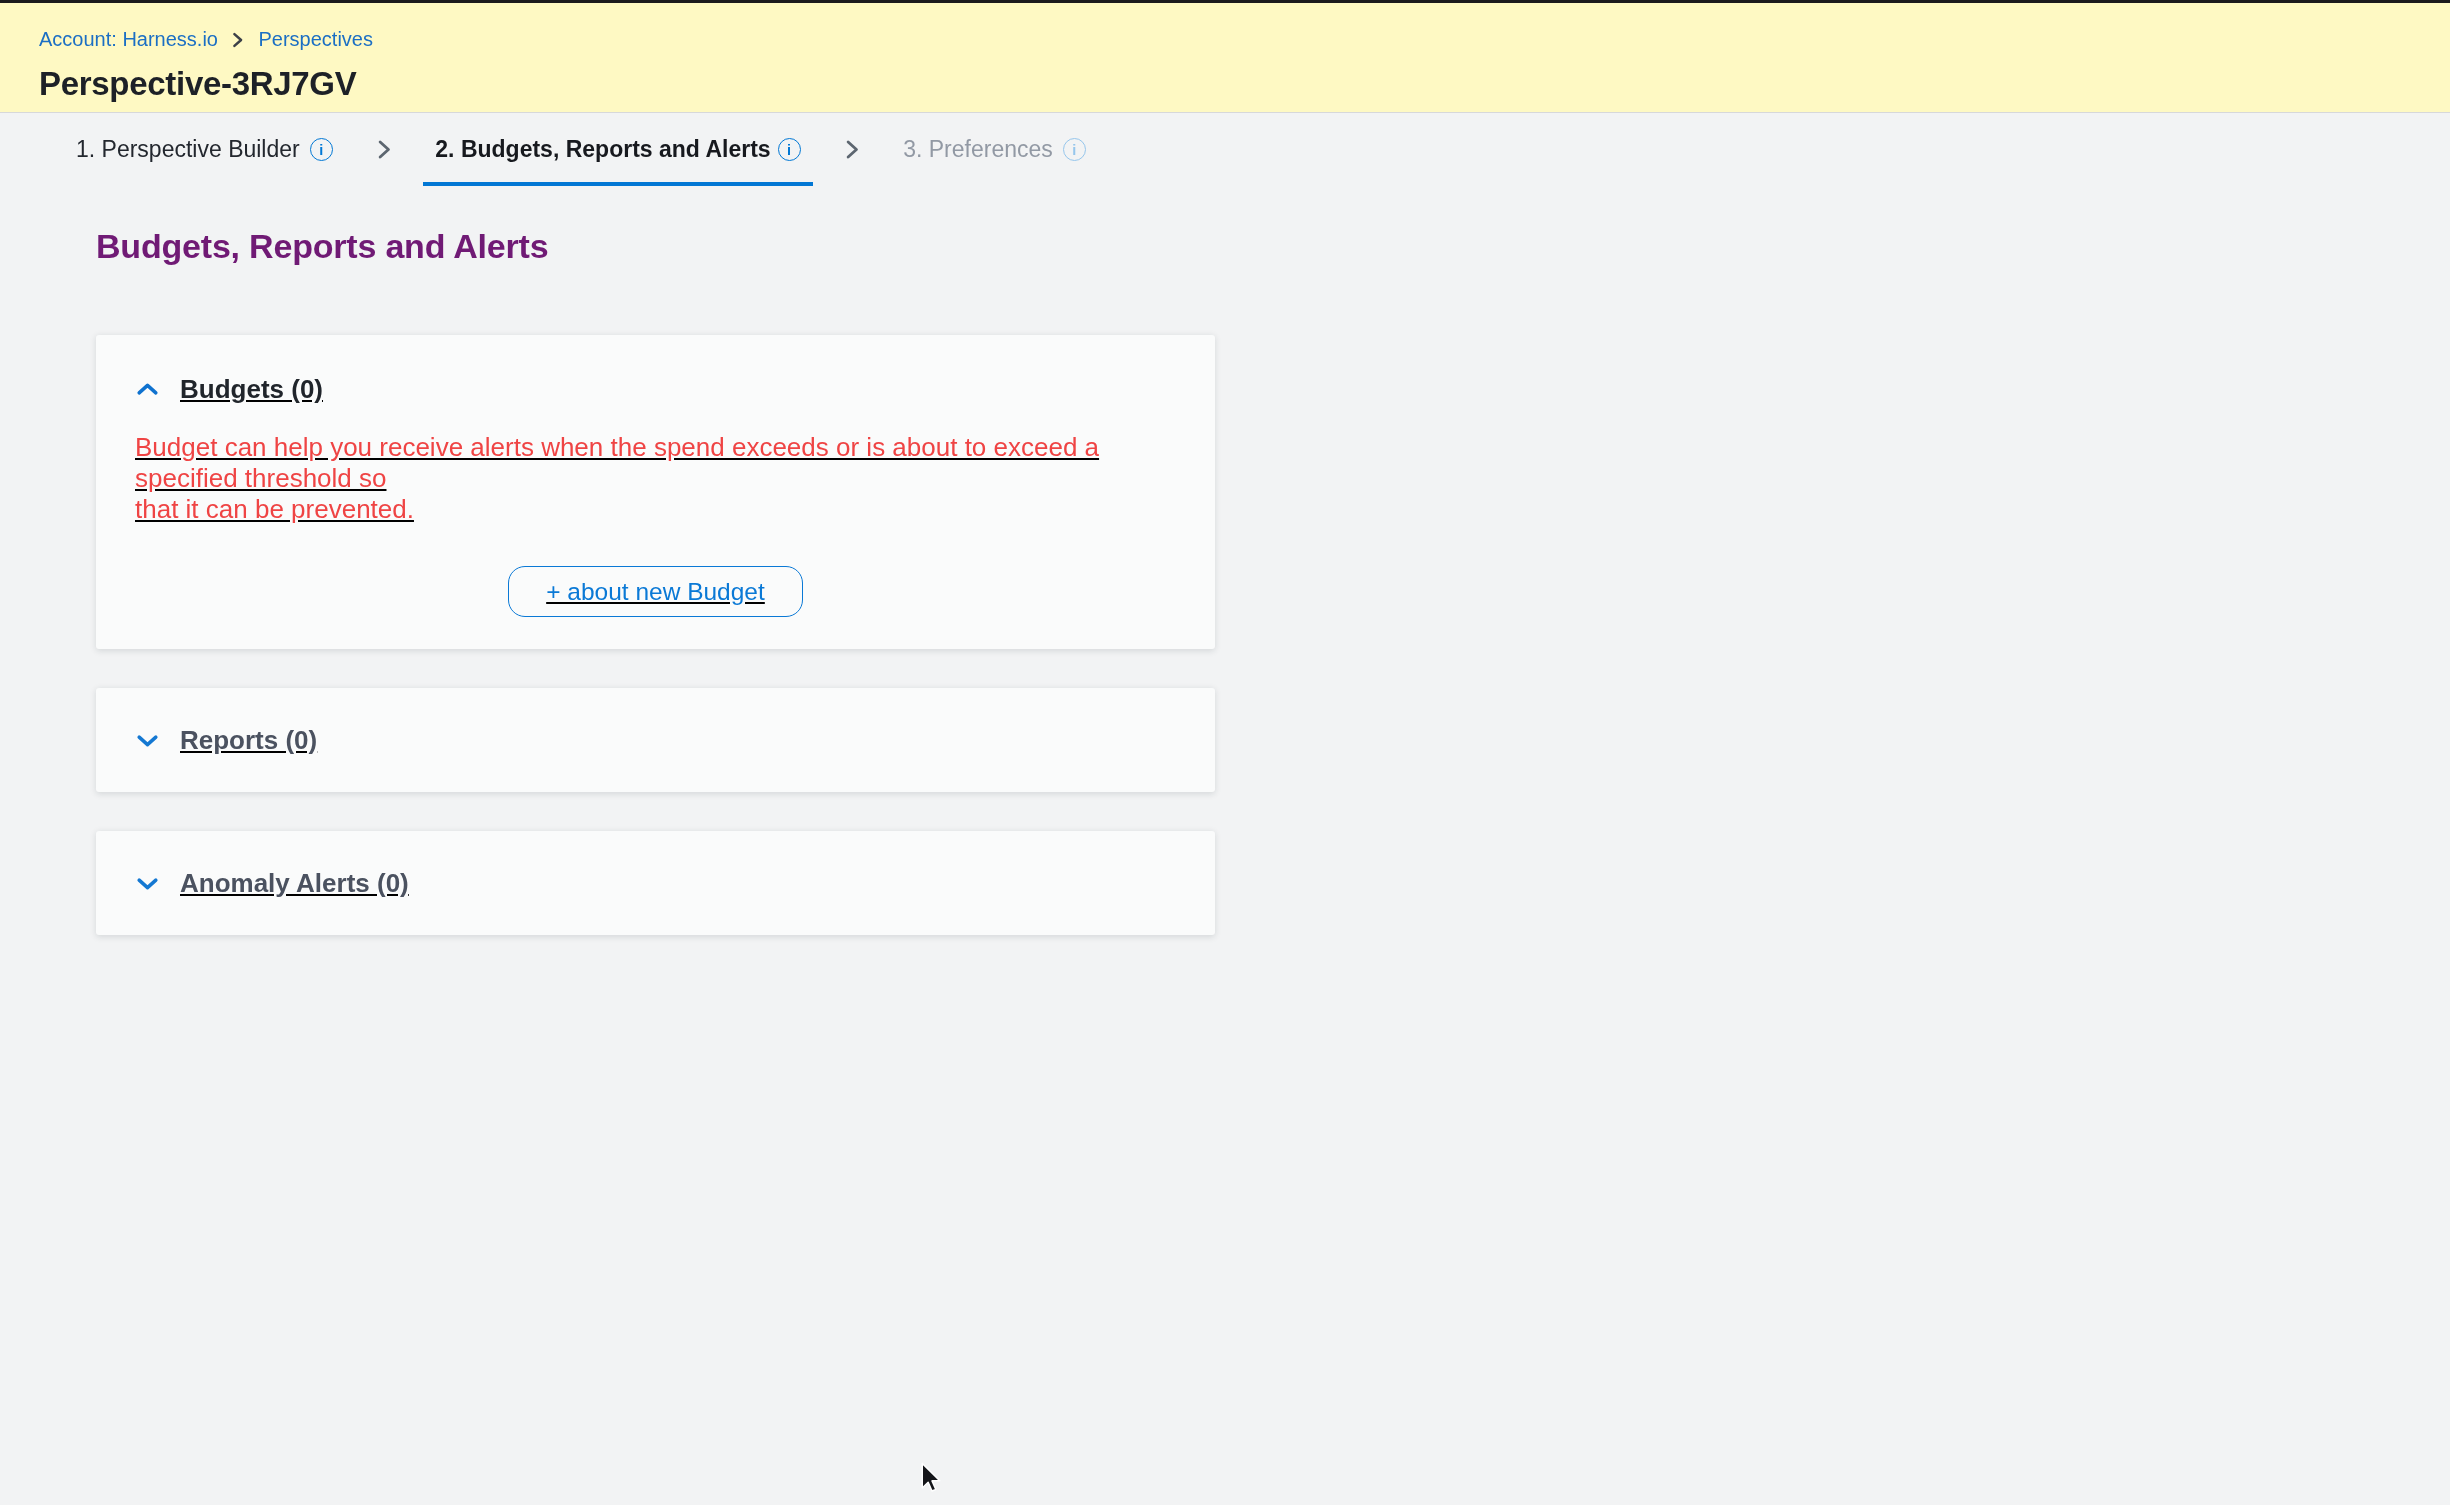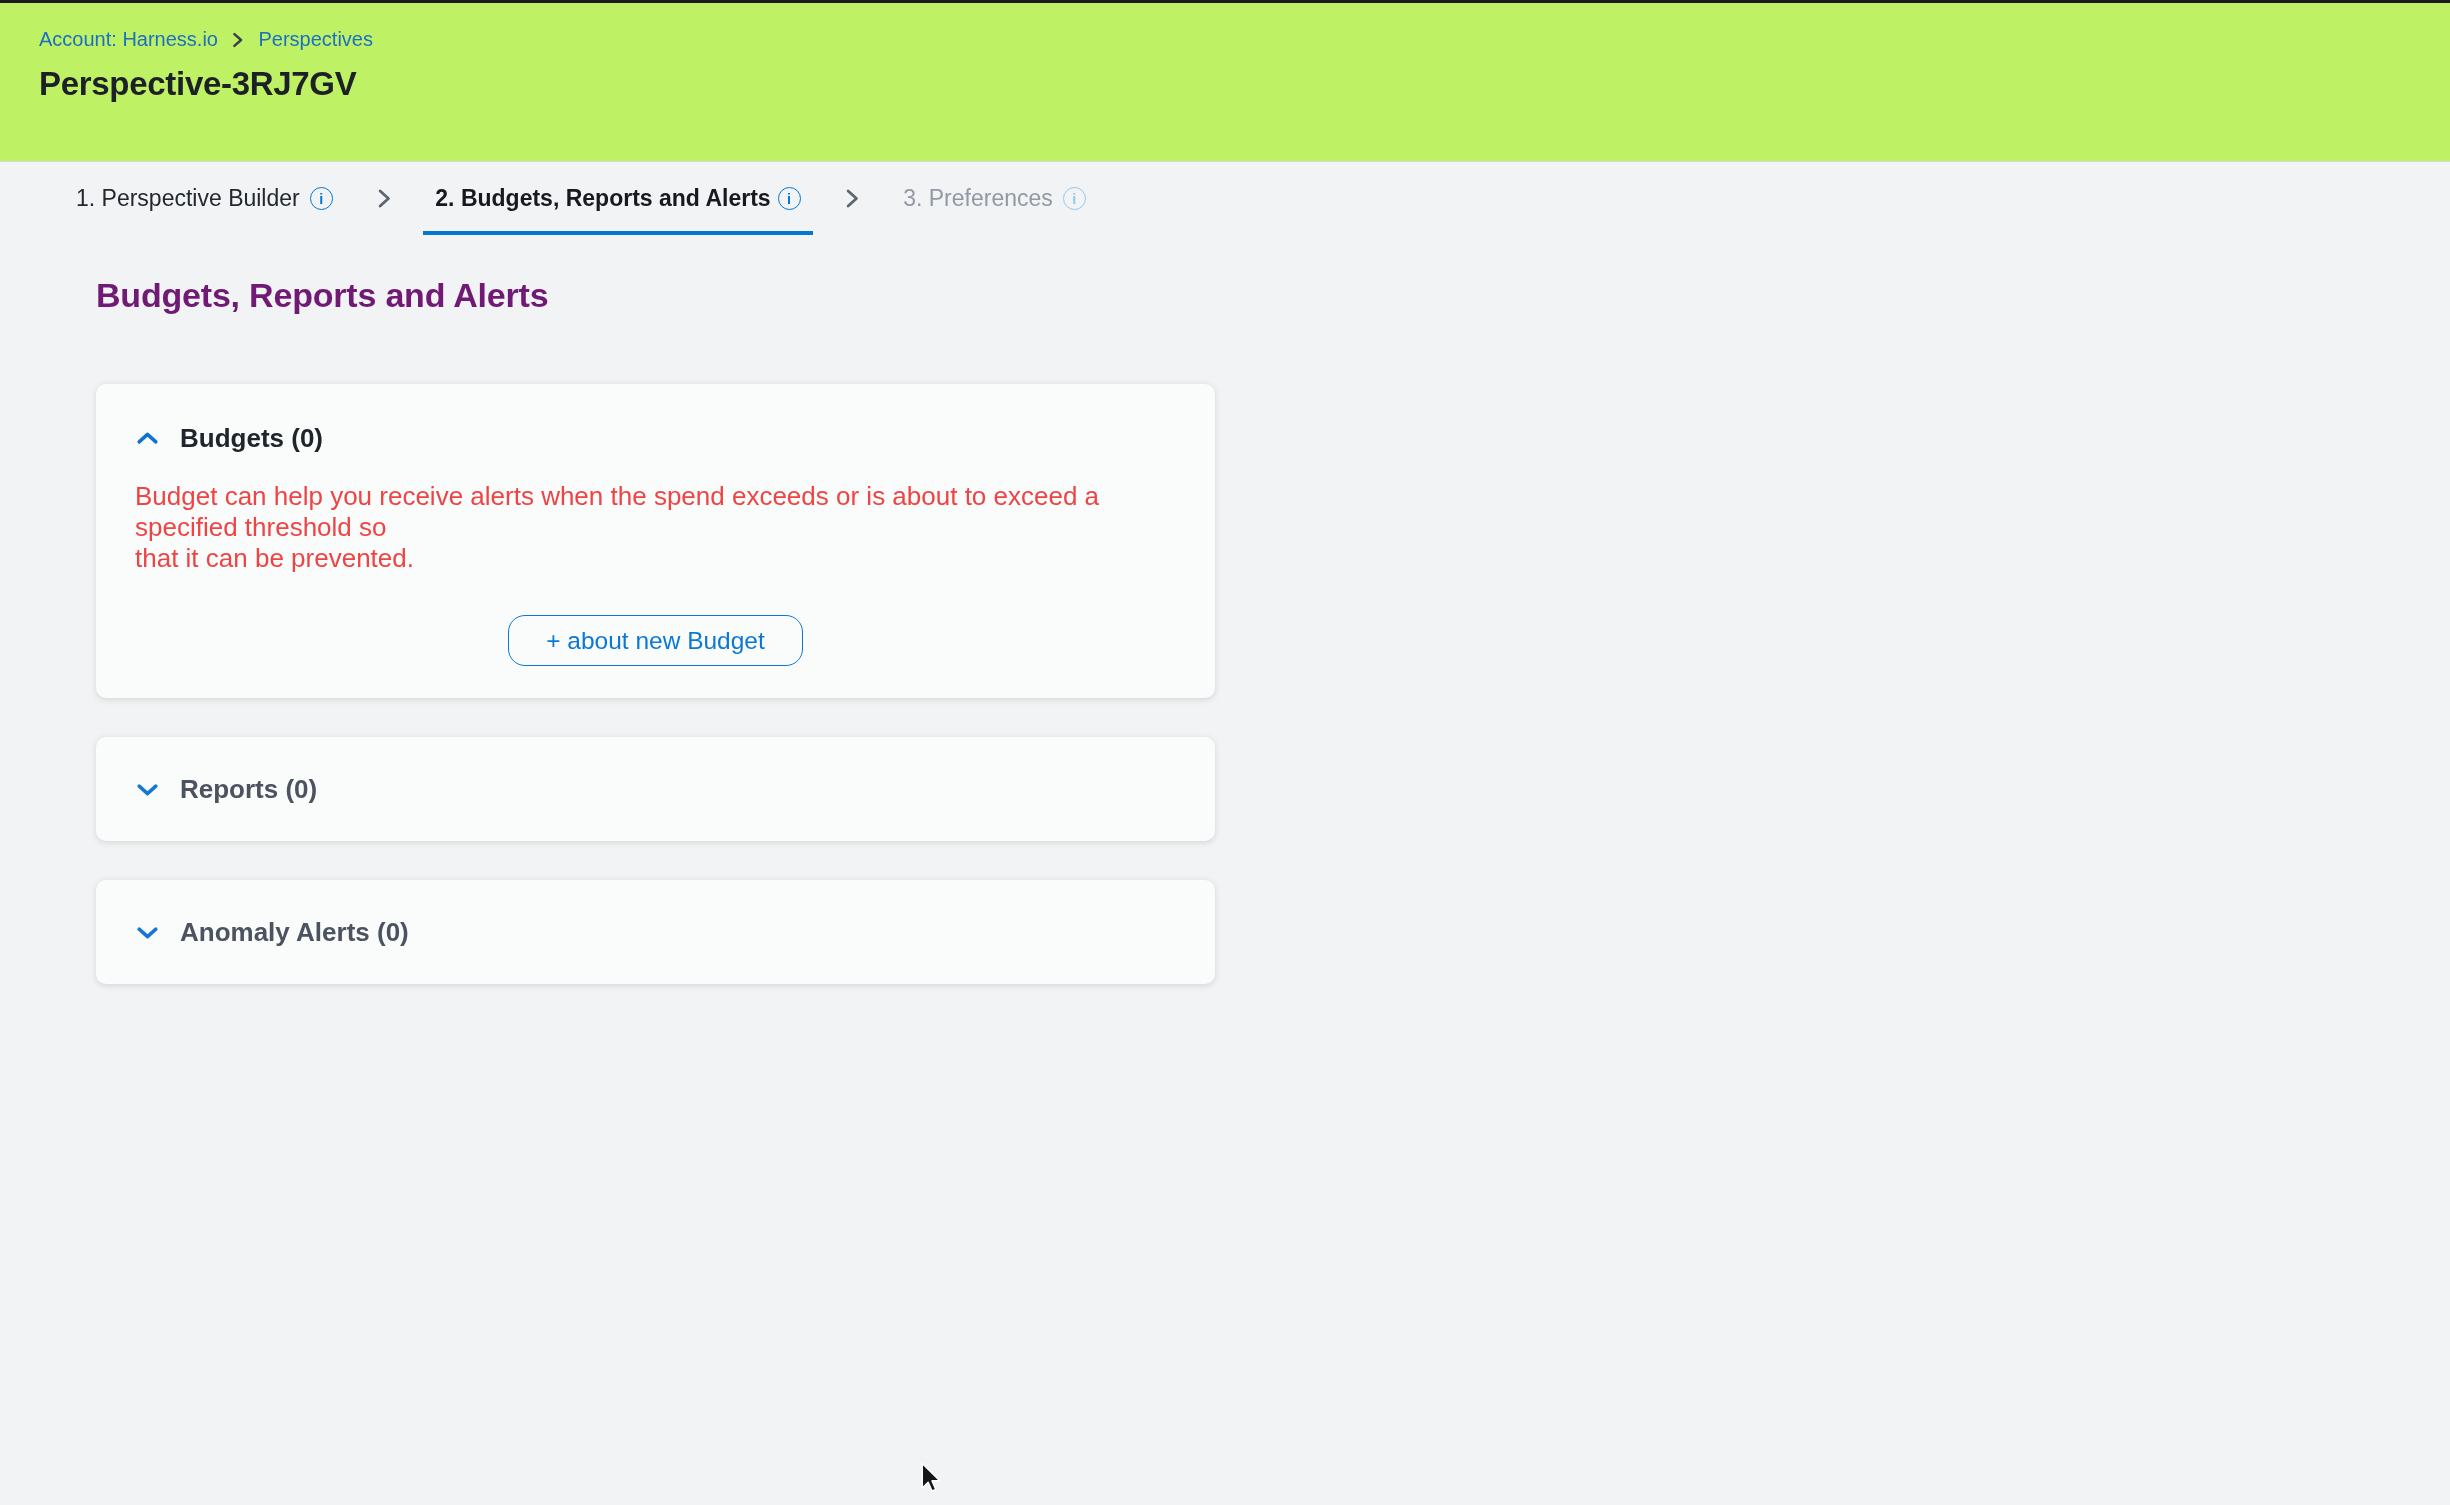--- a/index.html
+++ b/index.html
@@ -7,23 +7,23 @@
     width: 2450px; height: 1506px;
     font-family: "Liberation Sans", "DejaVu Sans", sans-serif;
     background: #f2f3f4;
     overflow: hidden;
   }
   .window-top-edge {
     width: 100%; height: 3.4px; background: #1b1b1d;
   }
   
   .page-header {
-    background: #bef264;
+    background: #fef9c3;
     padding: 24px 0 0 39px;
-    height: 159px;
+    height: 110px;
     border-bottom: 1.7px solid #d7d8da;
   }
   .breadcrumb {
     display: flex; align-items: center; gap: 13.5px;
     font-size: 20px; line-height: 25px;
   }
   .breadcrumb a {
     color: #1b6fc4; text-decoration: none; cursor: pointer;
   }
   .breadcrumb .crumb-sep {
@@ -77,22 +77,23 @@
     font-size: 34px; font-weight: 700; color: #701a75;
     letter-spacing: -0.2px;
   }
   .card-stack {
     margin-top: 69px;
     width: 1119px;
     display: flex; flex-direction: column; gap: 39px;
   }
   .card {
     background: #fafbfb;
-    border-radius: 10px;
+    border-radius: 3px;
     box-shadow: 0 1.7px 6px rgba(25, 35, 48, 0.13);
+    text-decoration: underline;
   }
   .card.expanded { padding: 39px 39px 32px 39px; }
   .card.collapsed {
     height: 104px;
     display: flex; align-items: center;
     padding: 0 39px;
   }
   .card-header {
     display: flex; align-items: center; gap: 20px;
     cursor: pointer;

